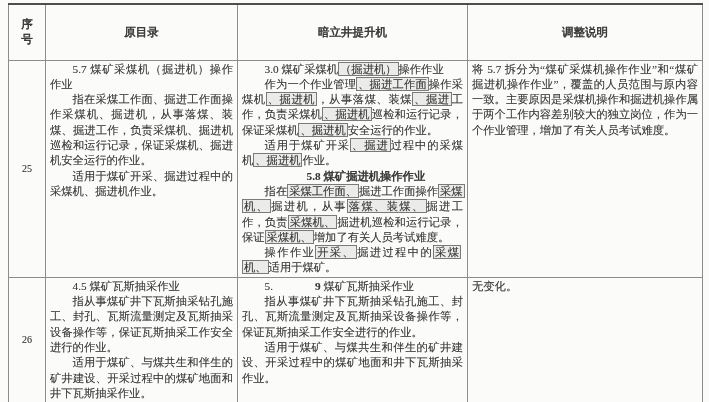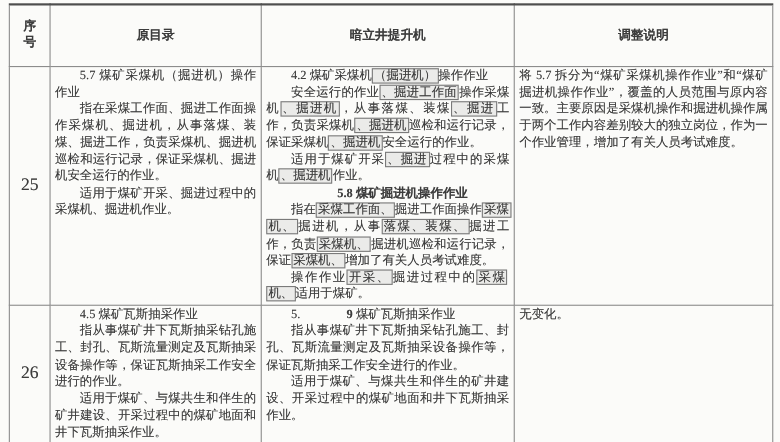--- a/index.html
+++ b/index.html
@@ -28,21 +28,21 @@
     color:var(--text);
     text-shadow:0 0 .4px rgba(60,60,60,.45);
   }
   thead th{
     height:21px;text-align:center;vertical-align:middle;
     font-weight:bold;padding:12px;font-size:11.5px;
   }
   tbody tr.row-cont{height:47px;}
   tbody tr.row-25{height:215px;}
   tbody tr.row-26{height:111px;}
-  td.seq{text-align:center;vertical-align:middle;font-size:16px;}
+  td.seq{text-align:center;vertical-align:middle;font-size:10px;}
   .para{margin:0;text-align:justify;}
   .para.indent{text-indent:2em;}
   .seg-bold{font-weight:bold;margin-left:42px;}
   .rev-box{
     background:var(--box-fill);
     border:1px solid var(--box-border);
     padding:0 1px;
     box-decoration-break:clone;
     -webkit-box-decoration-break:clone;
   }
@@ -68,22 +68,22 @@
     </thead>
     <tbody>
       <tr class="row-25">
         <td class="seq">25</td>
         <td>
             <div class="para indent"><span>5.7 煤矿采煤机（掘进机）操作作业</span></div>
             <div class="para indent"><span>指在采煤工作面、掘进工作面操作采煤机、掘进机，从事落煤、装煤、掘进工作，负责采煤机、掘进机巡检和运行记录，保证采煤机、掘进机安全运行的作业。</span></div>
             <div class="para indent"><span>适用于煤矿开采、掘进过程中的采煤机、掘进机作业。</span></div>
           </td>
         <td>
-            <div class="para indent"><span>4.2 煤矿采煤机</span><span class="rev-box">（掘进机）</span><span>操作作业</span></div>
-            <div class="para indent"><span>安全运行的作业</span><span class="rev-box">、掘进工作面</span><span>操作采煤机</span><span class="rev-box">、掘进机</span><span>，从事落煤、装煤</span><span class="rev-box">、掘进</span><span>工作，负责采煤机</span><span class="rev-box">、掘进机</span><span>巡检和运行记录，保证采煤机</span><span class="rev-box">、掘进机</span><span>安全运行的作业。</span></div>
+            <div class="para indent"><span>3.0 煤矿采煤机</span><span class="rev-box">（掘进机）</span><span>操作作业</span></div>
+            <div class="para indent"><span>作为一个作业管理</span><span class="rev-box">、掘进工作面</span><span>操作采煤机</span><span class="rev-box">、掘进机</span><span>，从事落煤、装煤</span><span class="rev-box">、掘进</span><span>工作，负责采煤机</span><span class="rev-box">、掘进机</span><span>巡检和运行记录，保证采煤机</span><span class="rev-box">、掘进机</span><span>安全运行的作业。</span></div>
             <div class="para indent"><span>适用于煤矿开采</span><span class="rev-box">、掘进</span><span>过程中的采煤机</span><span class="rev-box">、掘进机</span><span>作业。</span></div>
             <div class="para indent"><span class="seg-bold">5.8 煤矿掘进机操作作业</span></div>
             <div class="para indent"><span>指在</span><span class="rev-box">采煤工作面、</span><span>掘进工作面操作</span><span class="rev-box">采煤机、</span><span>掘进机，从事</span><span class="rev-box">落煤、装煤、</span><span>掘进工作，负责</span><span class="rev-box">采煤机、</span><span>掘进机巡检和运行记录，保证</span><span class="rev-box">采煤机、</span><span>增加了有关人员考试难度。</span></div>
             <div class="para indent"><span>操作作业</span><span class="rev-box">开采、</span><span>掘进过程中的</span><span class="rev-box">采煤机、</span><span>适用于煤矿。</span></div>
           </td>
         <td>
             <div class="para"><span>将 5.7 拆分为“煤矿采煤机操作作业”和“煤矿掘进机操作作业”，覆盖的人员范围与原内容一致。主要原因是采煤机操作和掘进机操作属于两个工作内容差别较大的独立岗位，作为一个作业管理，增加了有关人员考试难度。</span></div>
           </td>
       </tr>
       <tr class="row-26">

